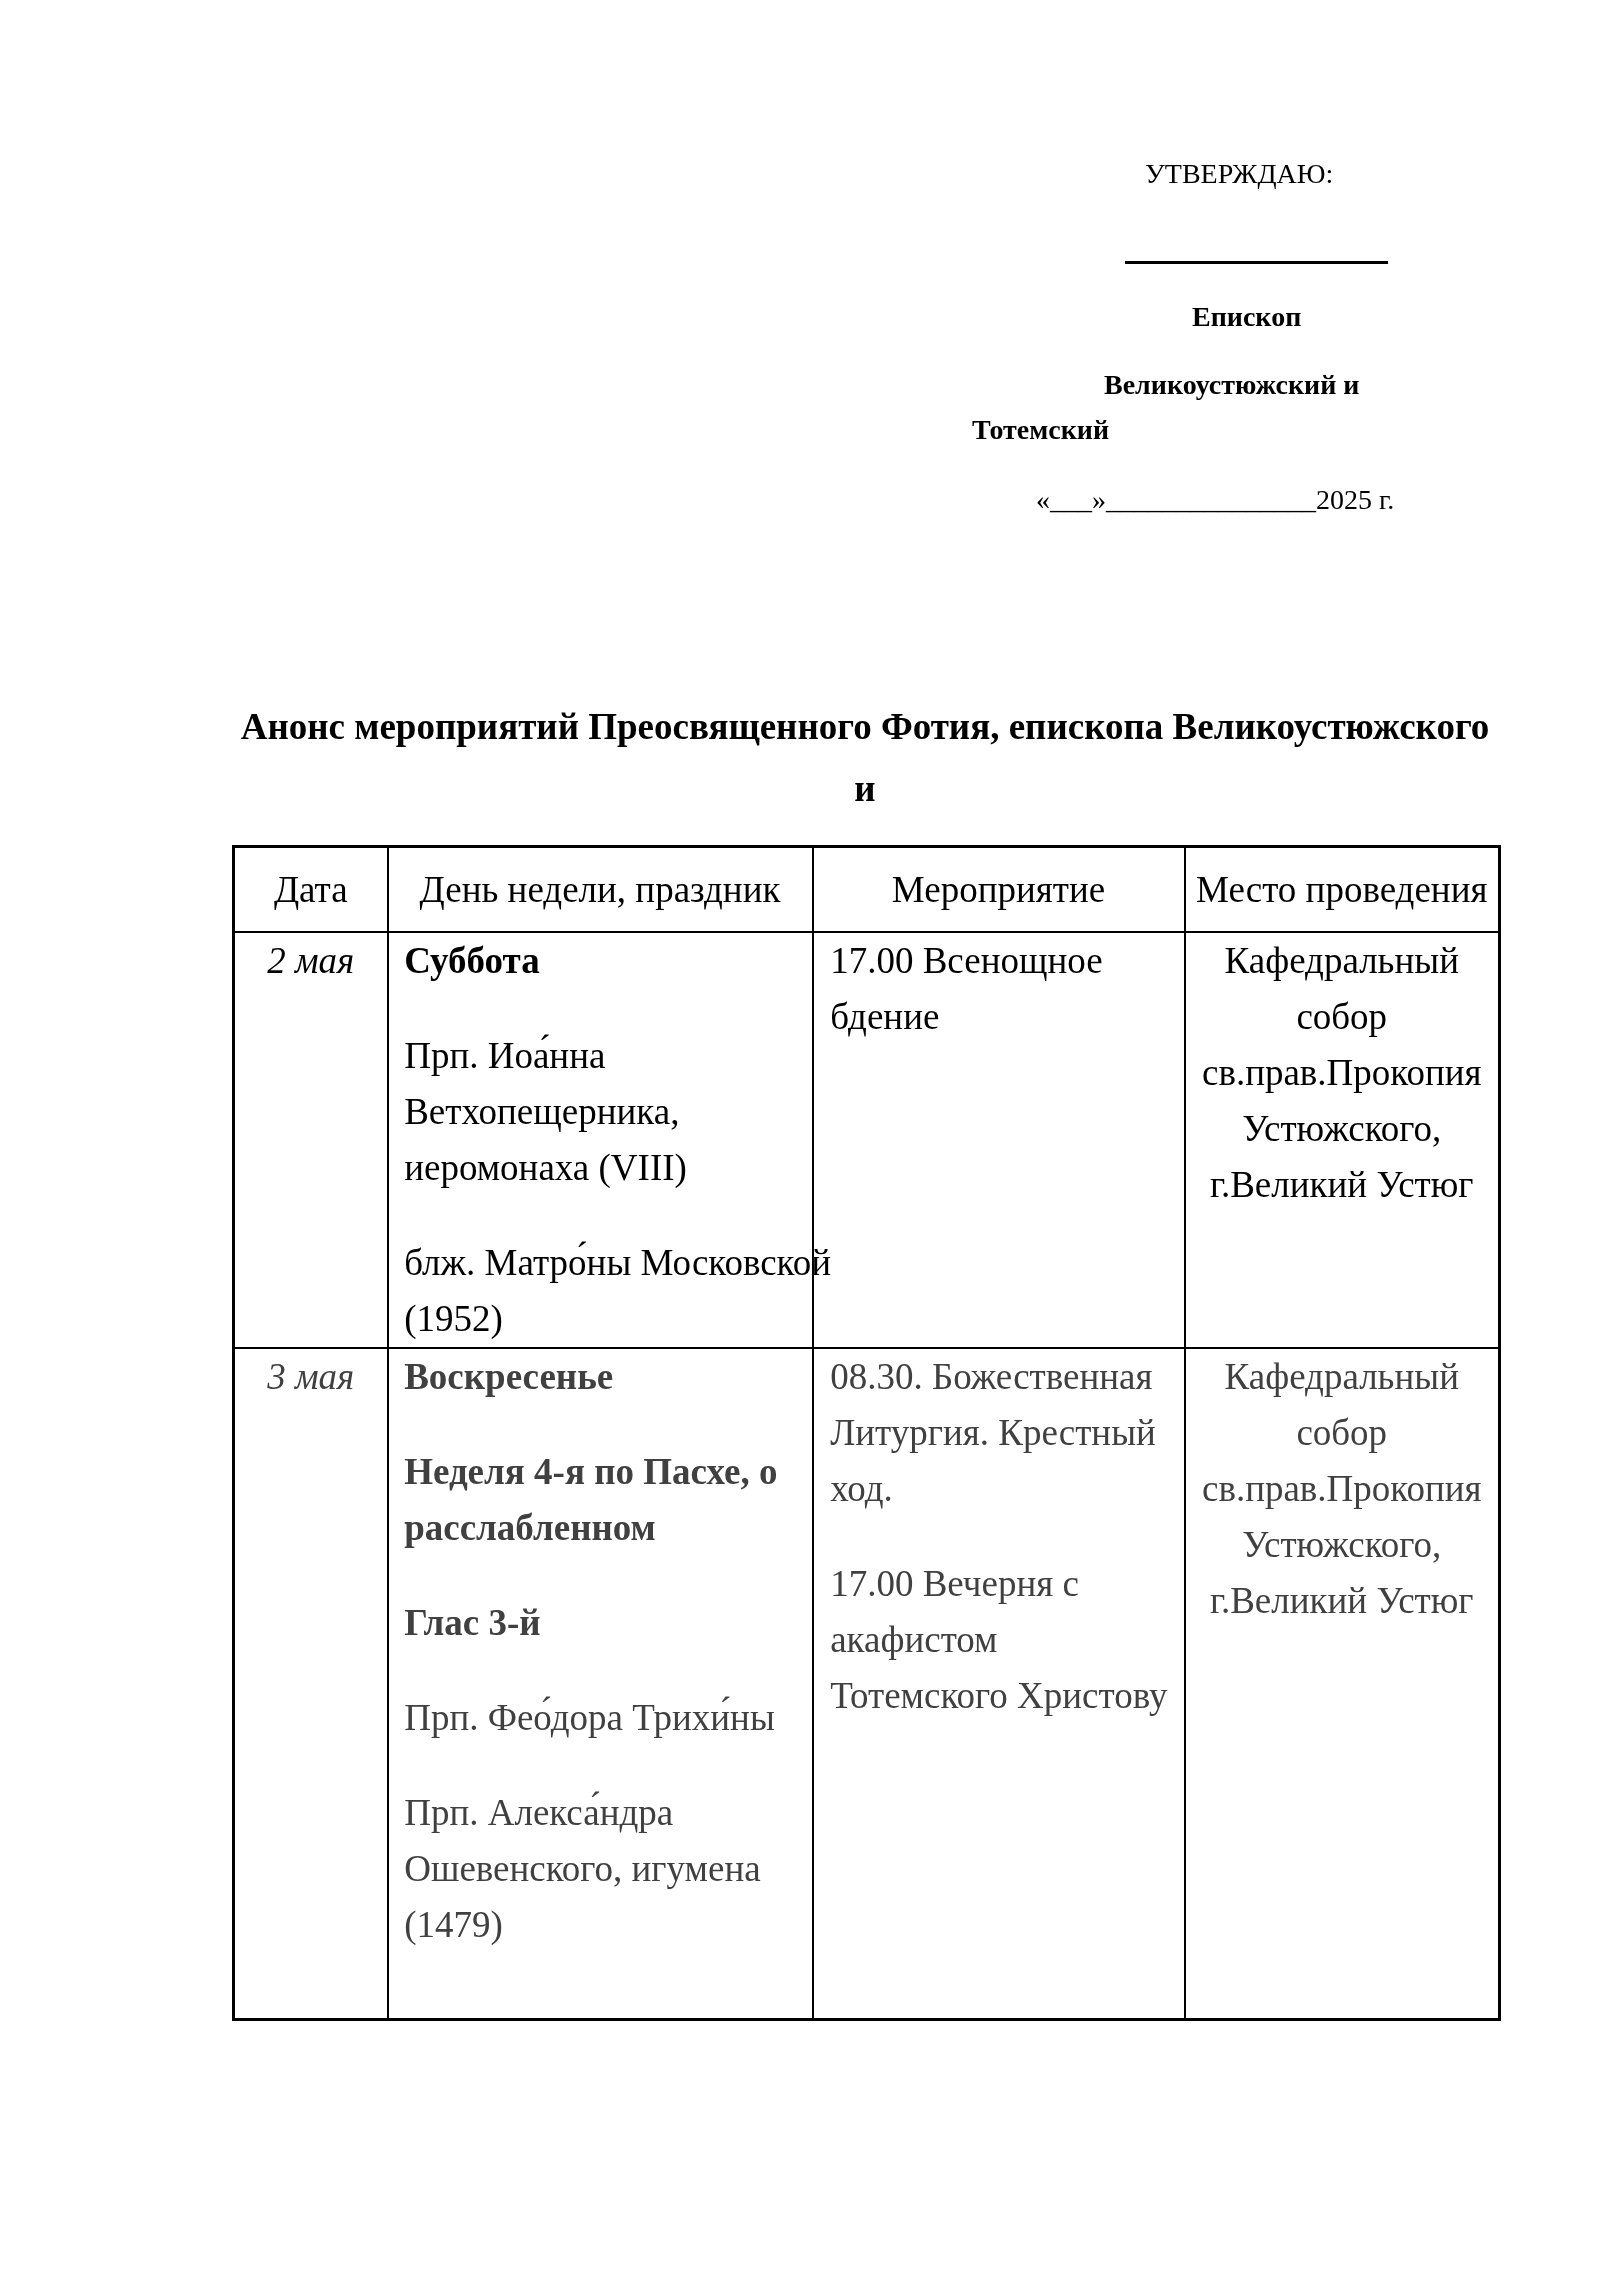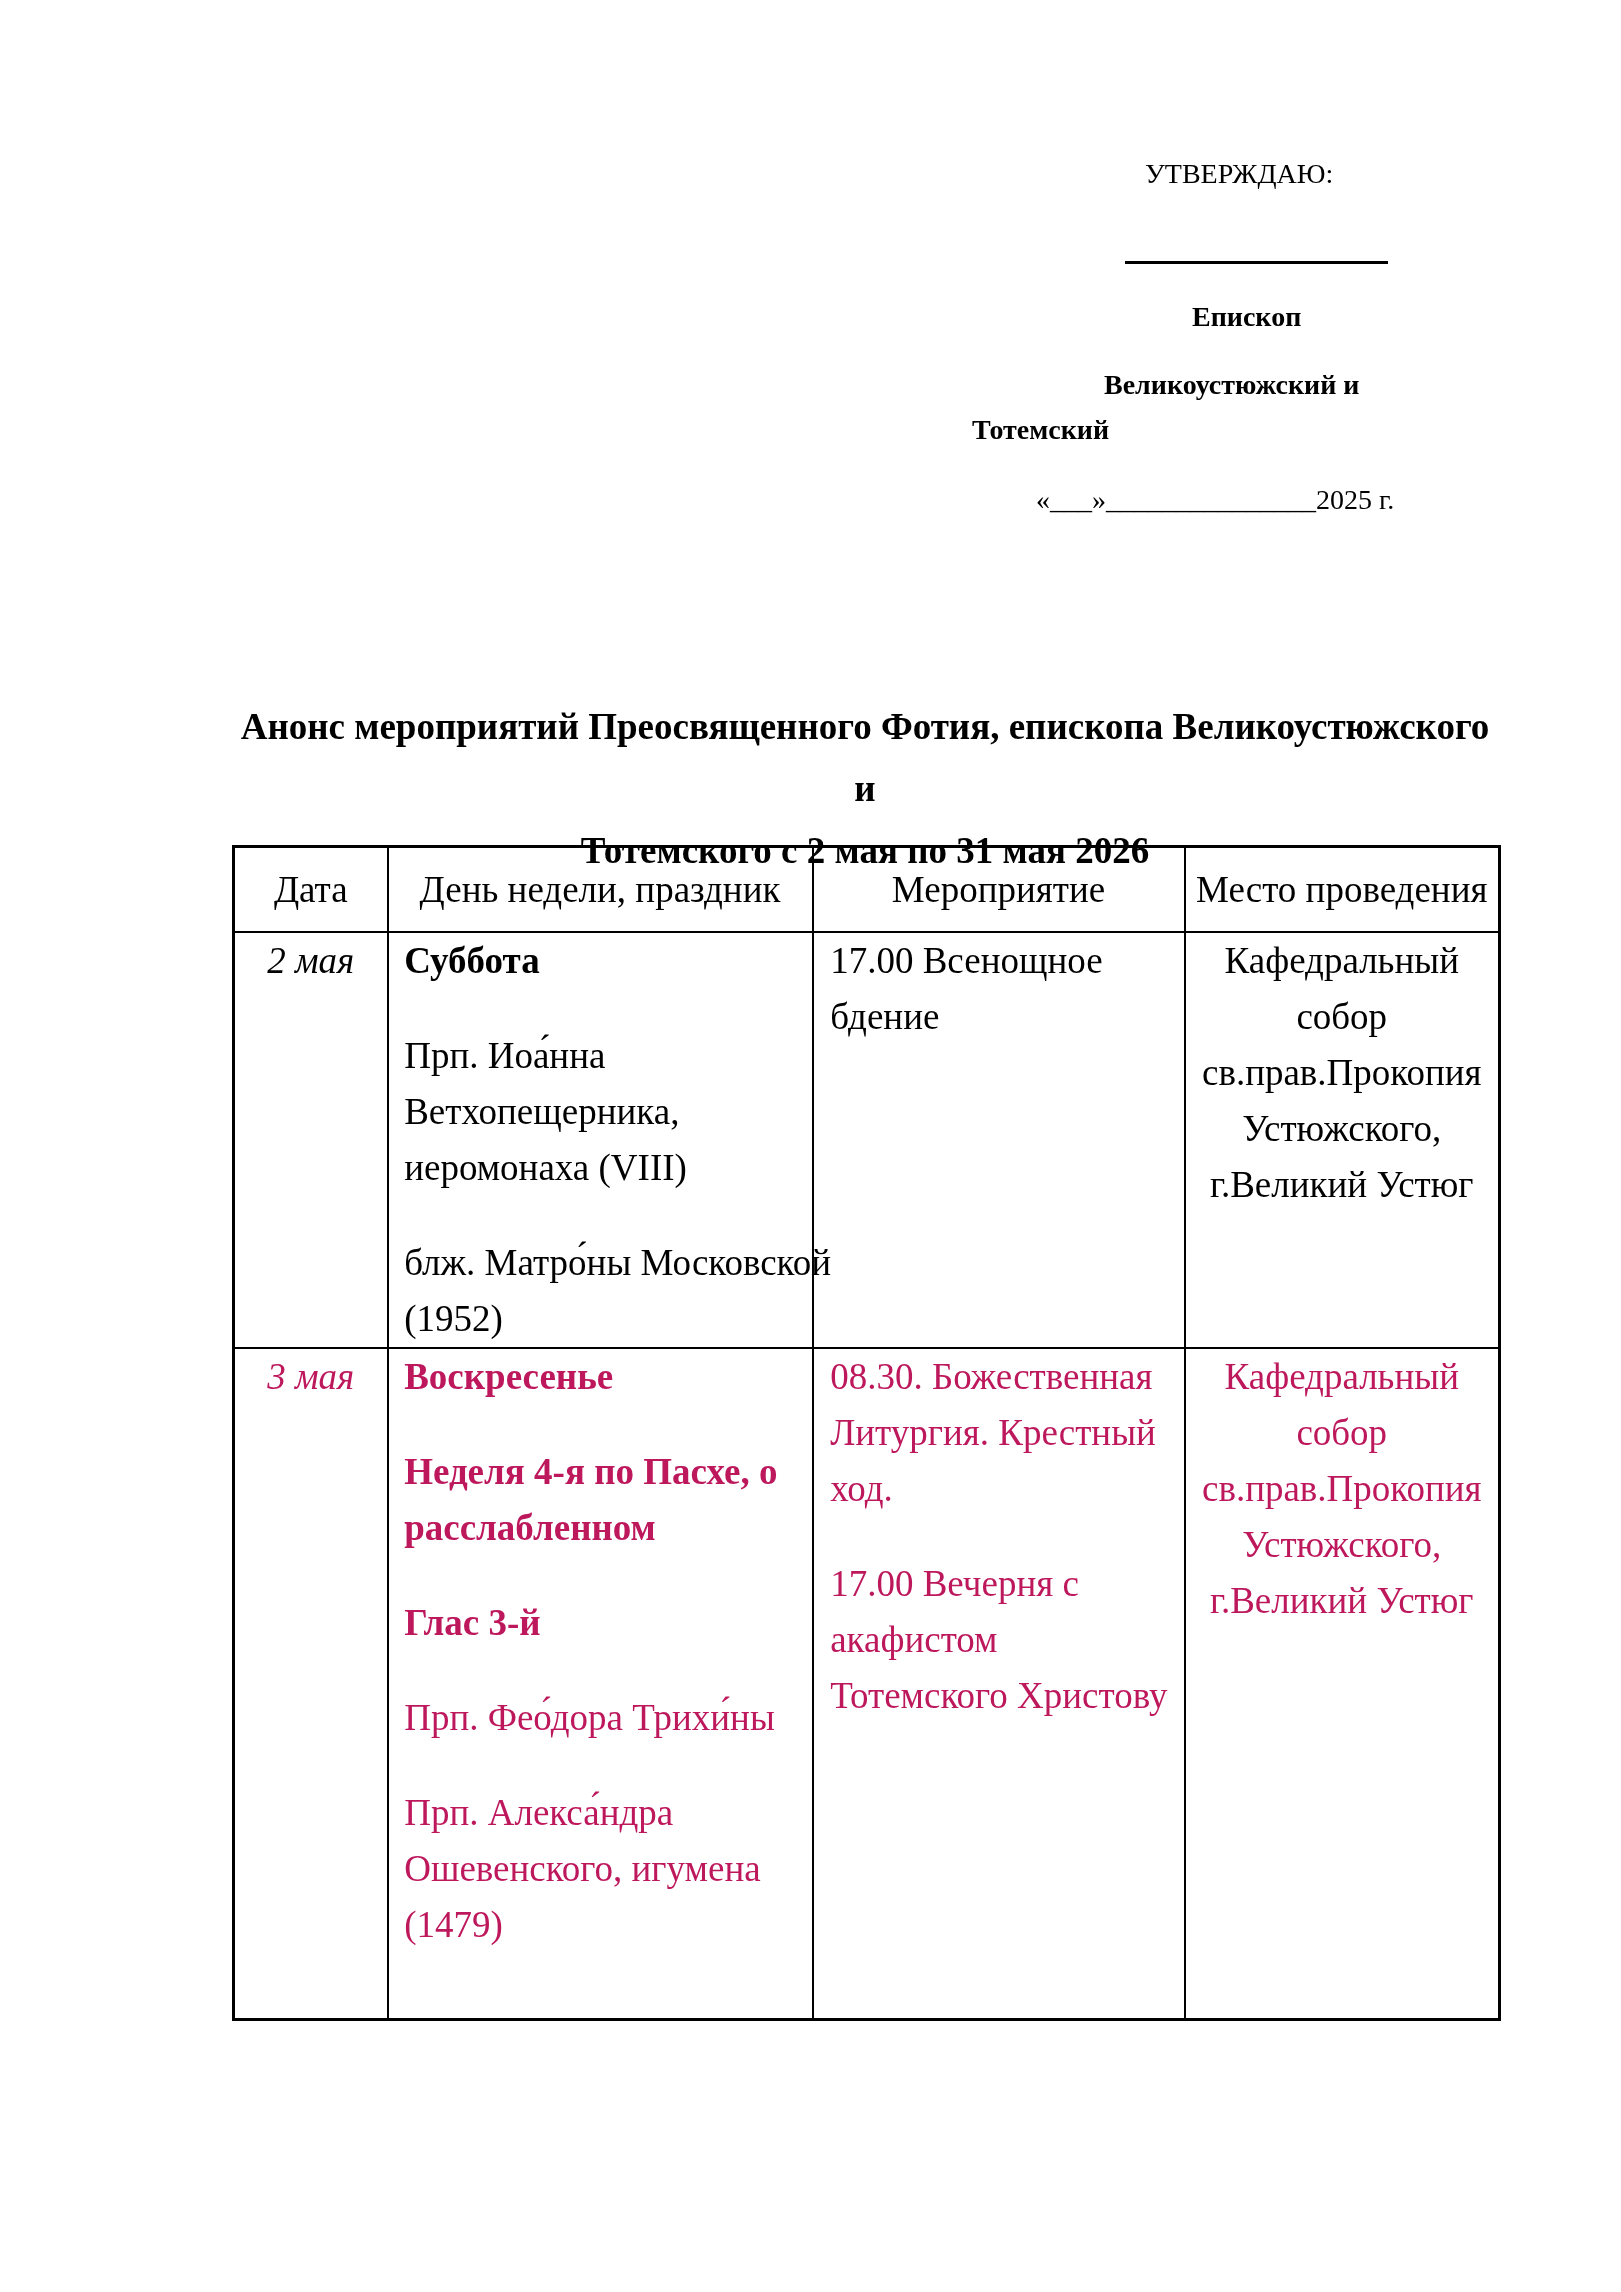--- a/index.html
+++ b/index.html
@@ -48,21 +48,20 @@
 
     <div class="abs hdr-txt b" style="left:1104px; top:365px;">Великоустюжский и</div>
 
     <div class="abs hdr-txt b" style="left:972px; top:410px;">Тотемский</div>
 
     <div class="abs hdr-txt" style="left:1036px; top:480px;">«___»_______________2025 г.</div>
   </div>
 
   <div class="doc-title">
     <div>Анонс мероприятий Преосвященного Фотия, епископа Великоустюжского и</div>
-    <div>Тотемского с 2 мая по 31 мая 2026</div>
   </div>
 
   <table class="schedule">
     <colgroup>
       <col style="width:154px">
       <col style="width:425px">
       <col style="width:372px">
       <col style="width:315px">
     </colgroup>
     <thead>
@@ -99,21 +98,21 @@
           <td class="cell-place">
             <div class="para">
               <div class="ln">Кафедральный</div>
               <div class="ln">собор</div>
               <div class="ln">св.прав.Прокопия</div>
               <div class="ln">Устюжского,</div>
               <div class="ln">г.Великий Устюг</div>
             </div>
           </td>
         </tr>
-        <tr class="row-2" style="color: #be185d;">
+        <tr class="row-2" style="color: #404040;">
           <td class="cell-date">3 мая</td>
           <td class="cell-day">
             <div class="para b">
               <div class="ln">Воскресенье</div>
             </div>
             <div class="para b">
               <div class="ln">Неделя 4-я по Пасхе, о</div>
               <div class="ln">расслабленном</div>
             </div>
             <div class="para b">

